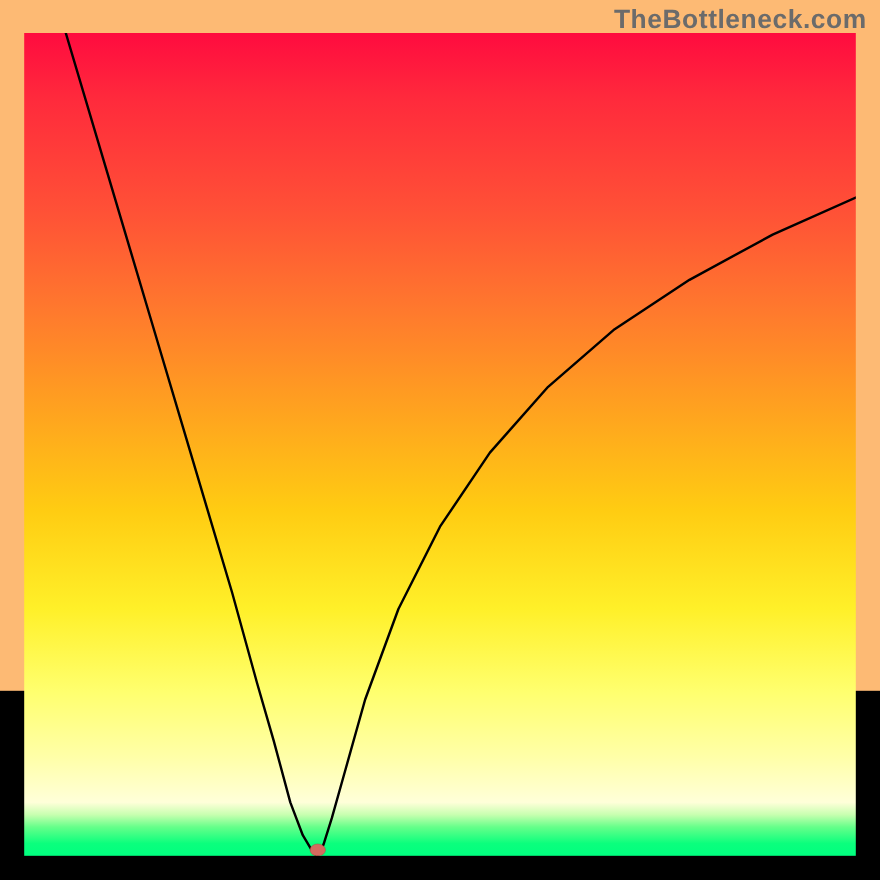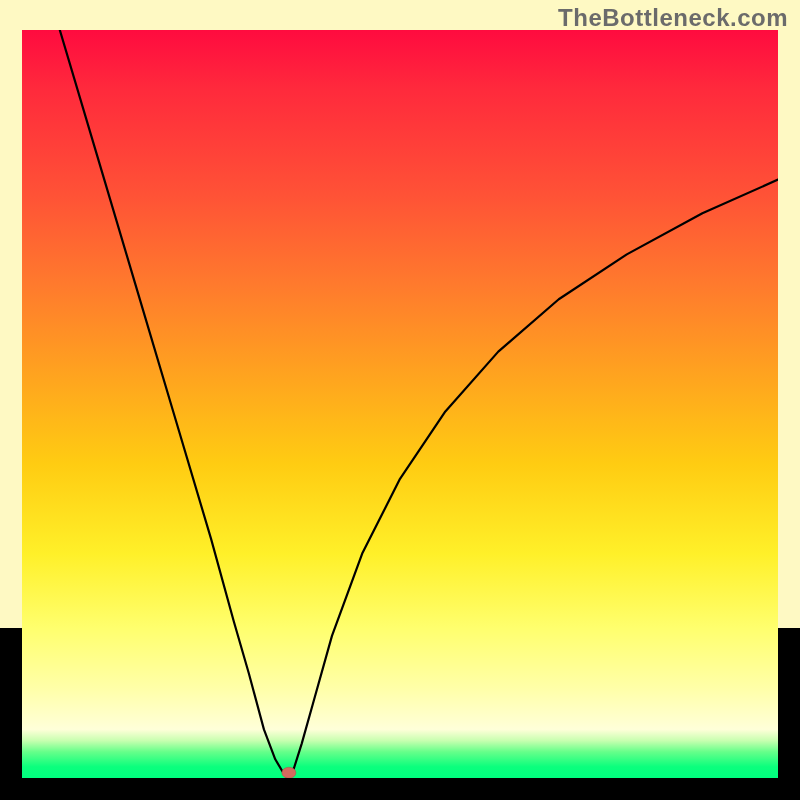--- a/index.html
+++ b/index.html
@@ -8,21 +8,21 @@
     width: 800px;
     height: 800px;
     background: #000;
     font-family: Arial, Helvetica, sans-serif;
     overflow: hidden;
   }
   .frame {
     position: relative;
     width: 800px;
     height: 628px;
-    background: #fef9c3;
+    background: #fdba74;
   }
   .watermark {
     position: absolute;
     top: 4px;
     right: 12px;
     font-size: 24px;
     font-weight: 600;
     color: #6b6b6b;
     letter-spacing: 0.5px;
     user-select: none;

